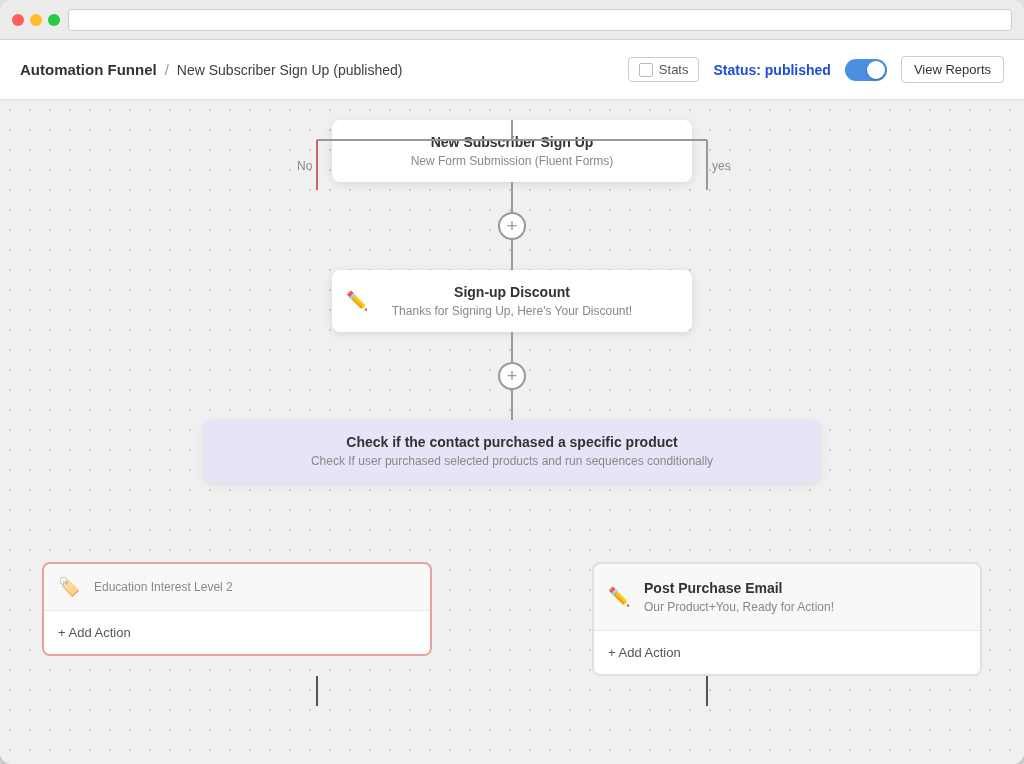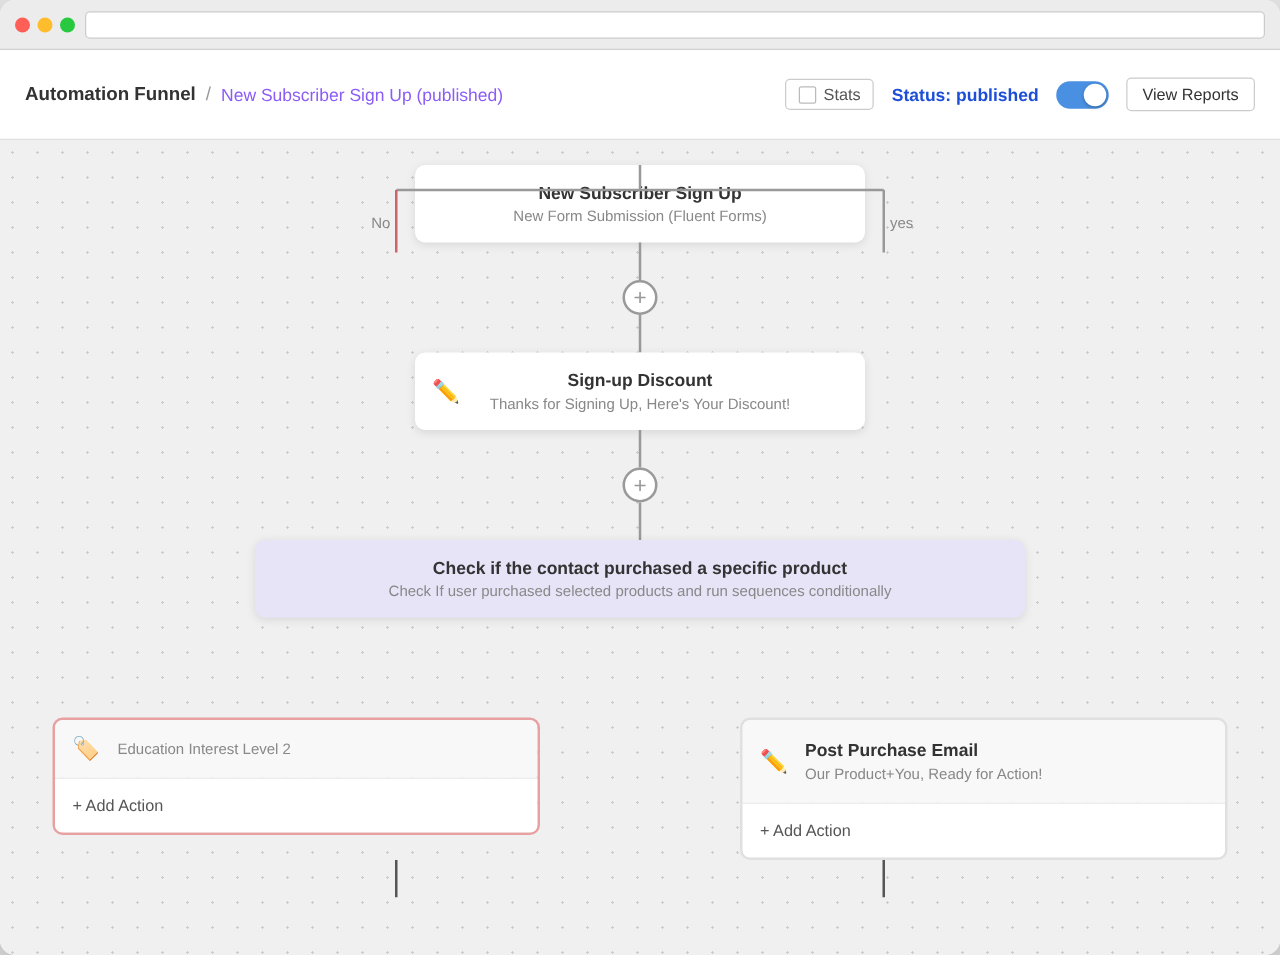--- a/index.html
+++ b/index.html
@@ -55,21 +55,21 @@
     .url-bar {
       flex: 1;
       height: 22px;
       background: white;
       border-radius: 4px;
       border: 1px solid #ccc;
     }
 
     
     .header {
-      height: 72px;
+      height: 60px;
       background: white;
       border-bottom: 1px solid #e0e0e0;
       display: flex;
       align-items: center;
       padding: 0 20px;
       gap: 8px;
       flex-shrink: 0;
     }
 
     .header-breadcrumb {
@@ -84,21 +84,21 @@
       color: #333;
       font-size: 15px;
     }
 
     .breadcrumb-sep {
       color: #999;
       font-size: 15px;
     }
 
     .breadcrumb-sub {
-      color: #8b5cf6;
+      color: #404040;
       font-size: 14px;
     }
 
     .header-actions {
       display: flex;
       align-items: center;
       gap: 14px;
     }
 
     .stats-btn {

